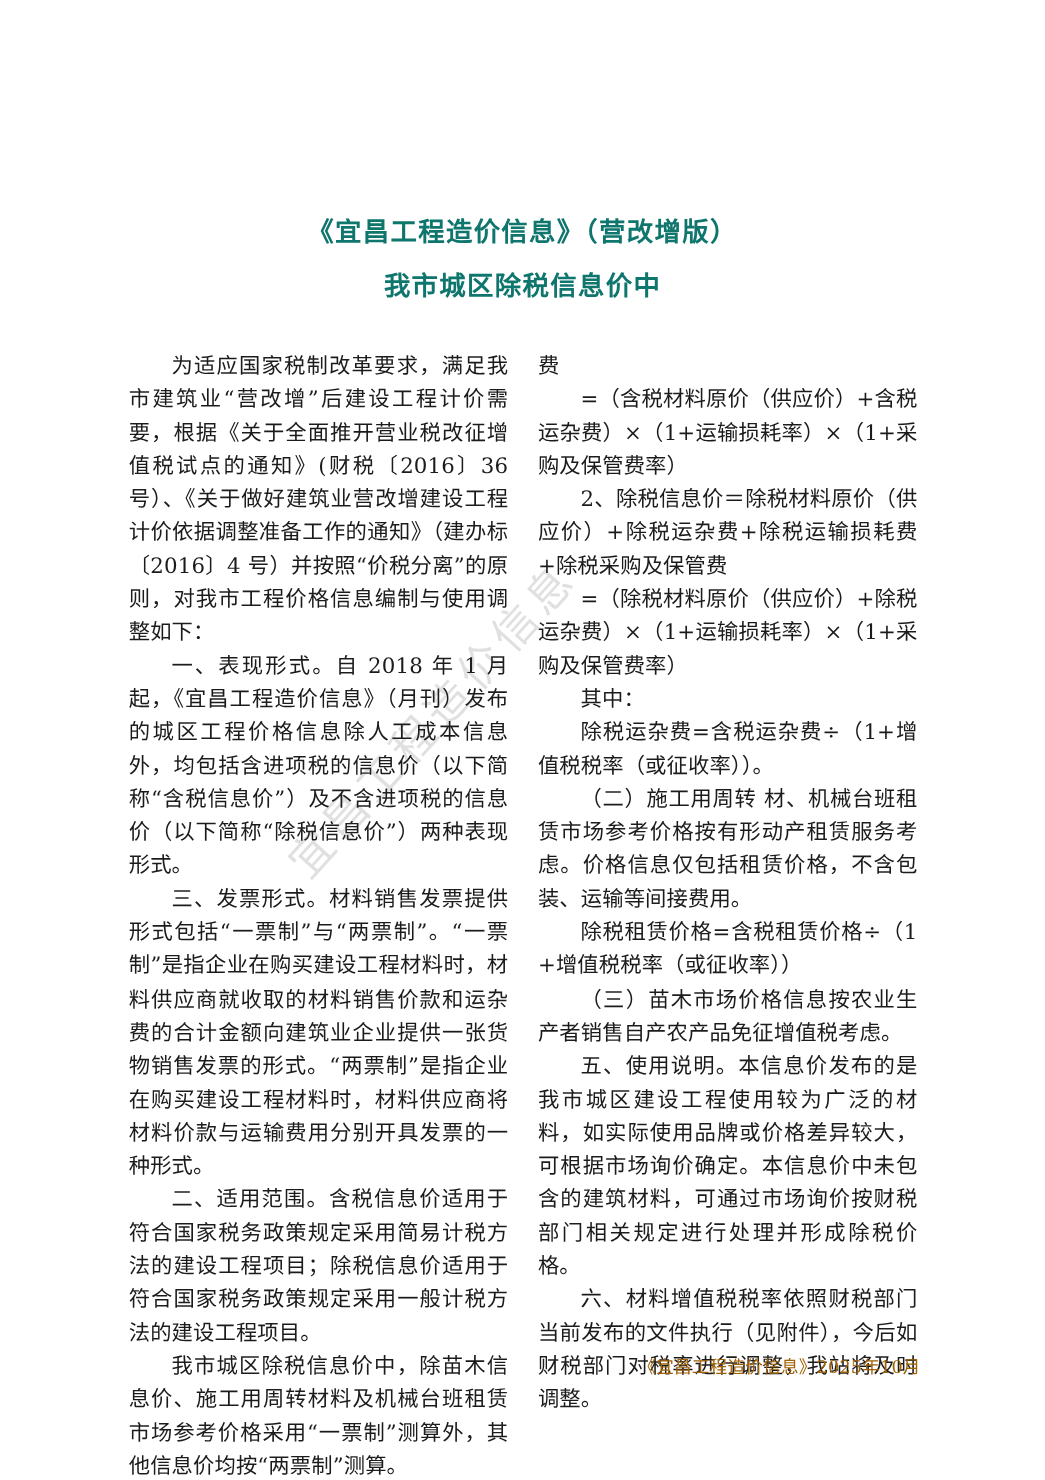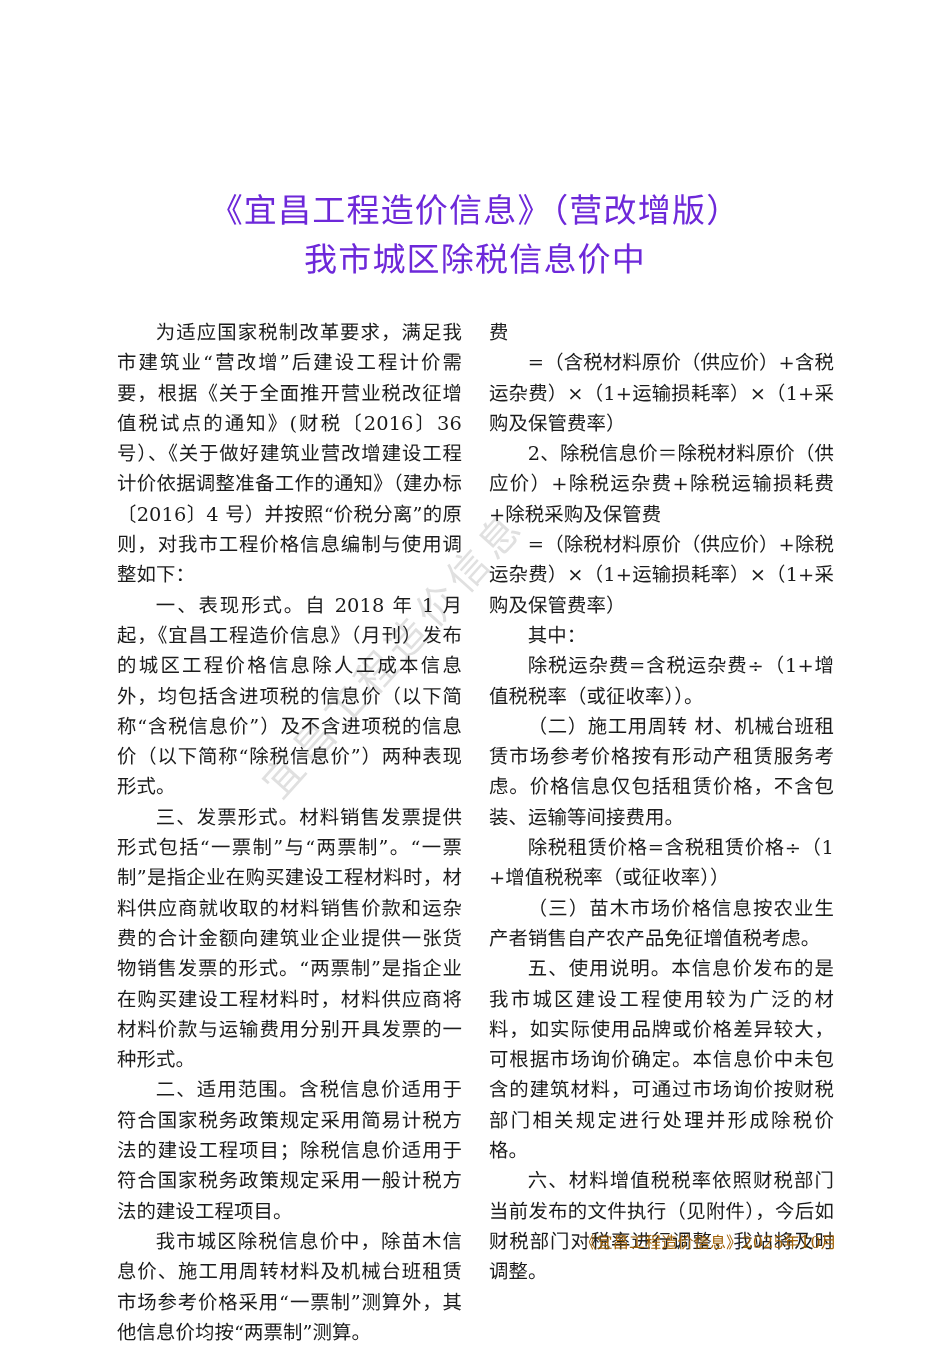--- a/index.html
+++ b/index.html
@@ -55,25 +55,25 @@
   .title-block {
     position: absolute;
     left: 0;
     top: 186px;
     width: 950px;
     text-align: center;
     z-index: 2;
   }
   .title-line {
     font-family: "DejaVu Serif", "Liberation Serif", serif;
-    font-weight: normal;
-    font-size: 33px;
+    font-weight: bold;
+    font-size: 24px;
     line-height: 49px;
     letter-spacing: 1.2px;
-    color: #6d28d9;
+    color: #0f766e;
     white-space: nowrap;
   }
 
   
   .columns {
     position: absolute;
     left: 0;
     top: 318px;
     width: 950px;
     height: 900px;

